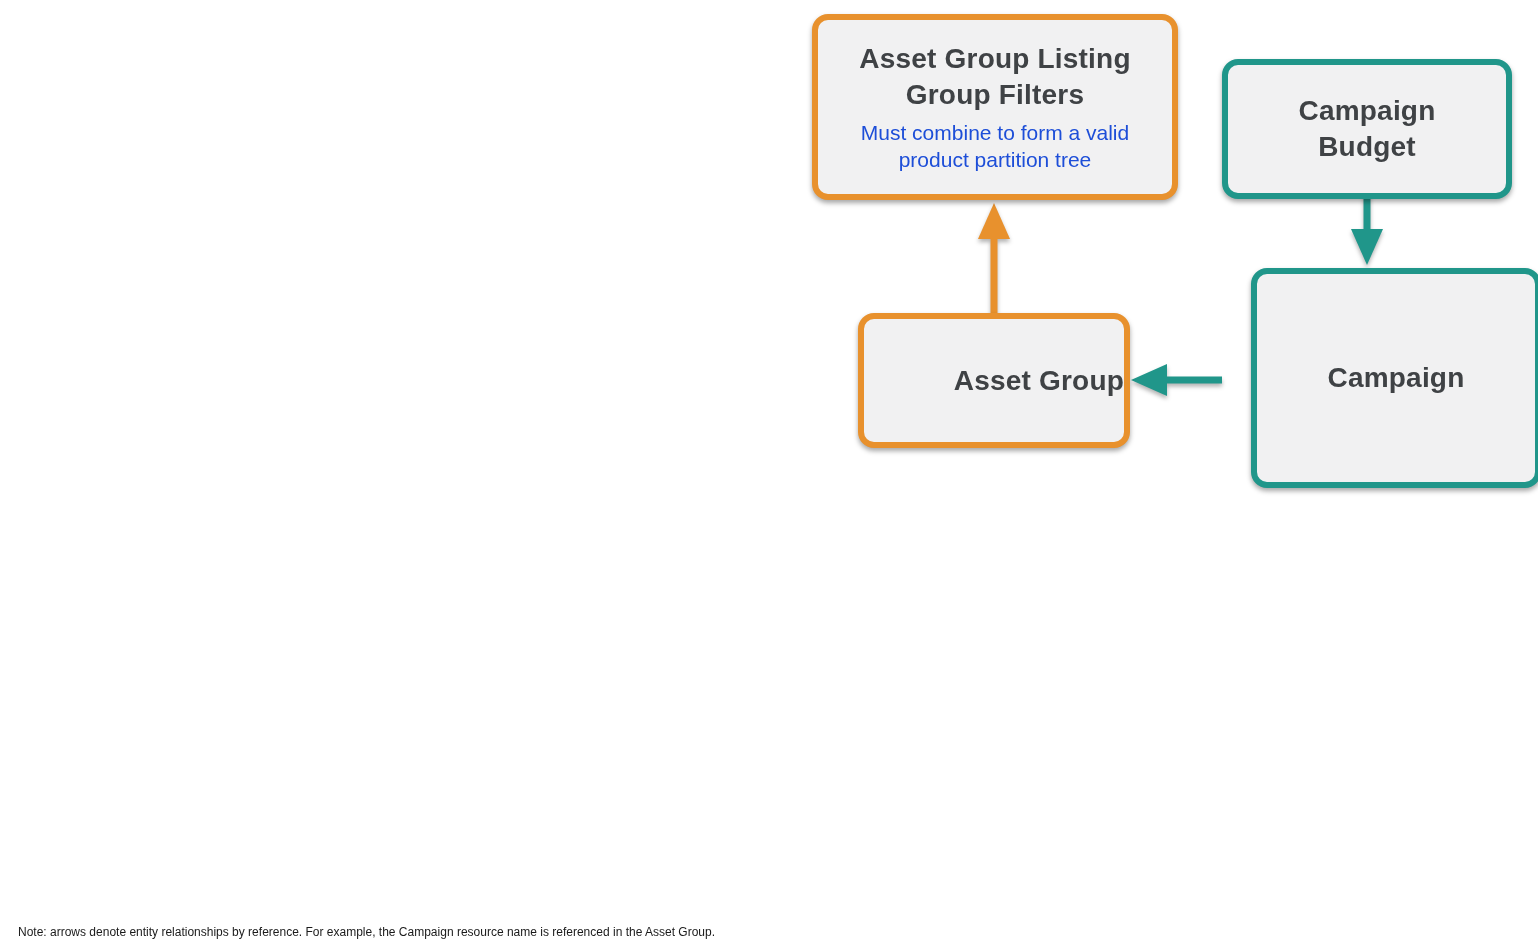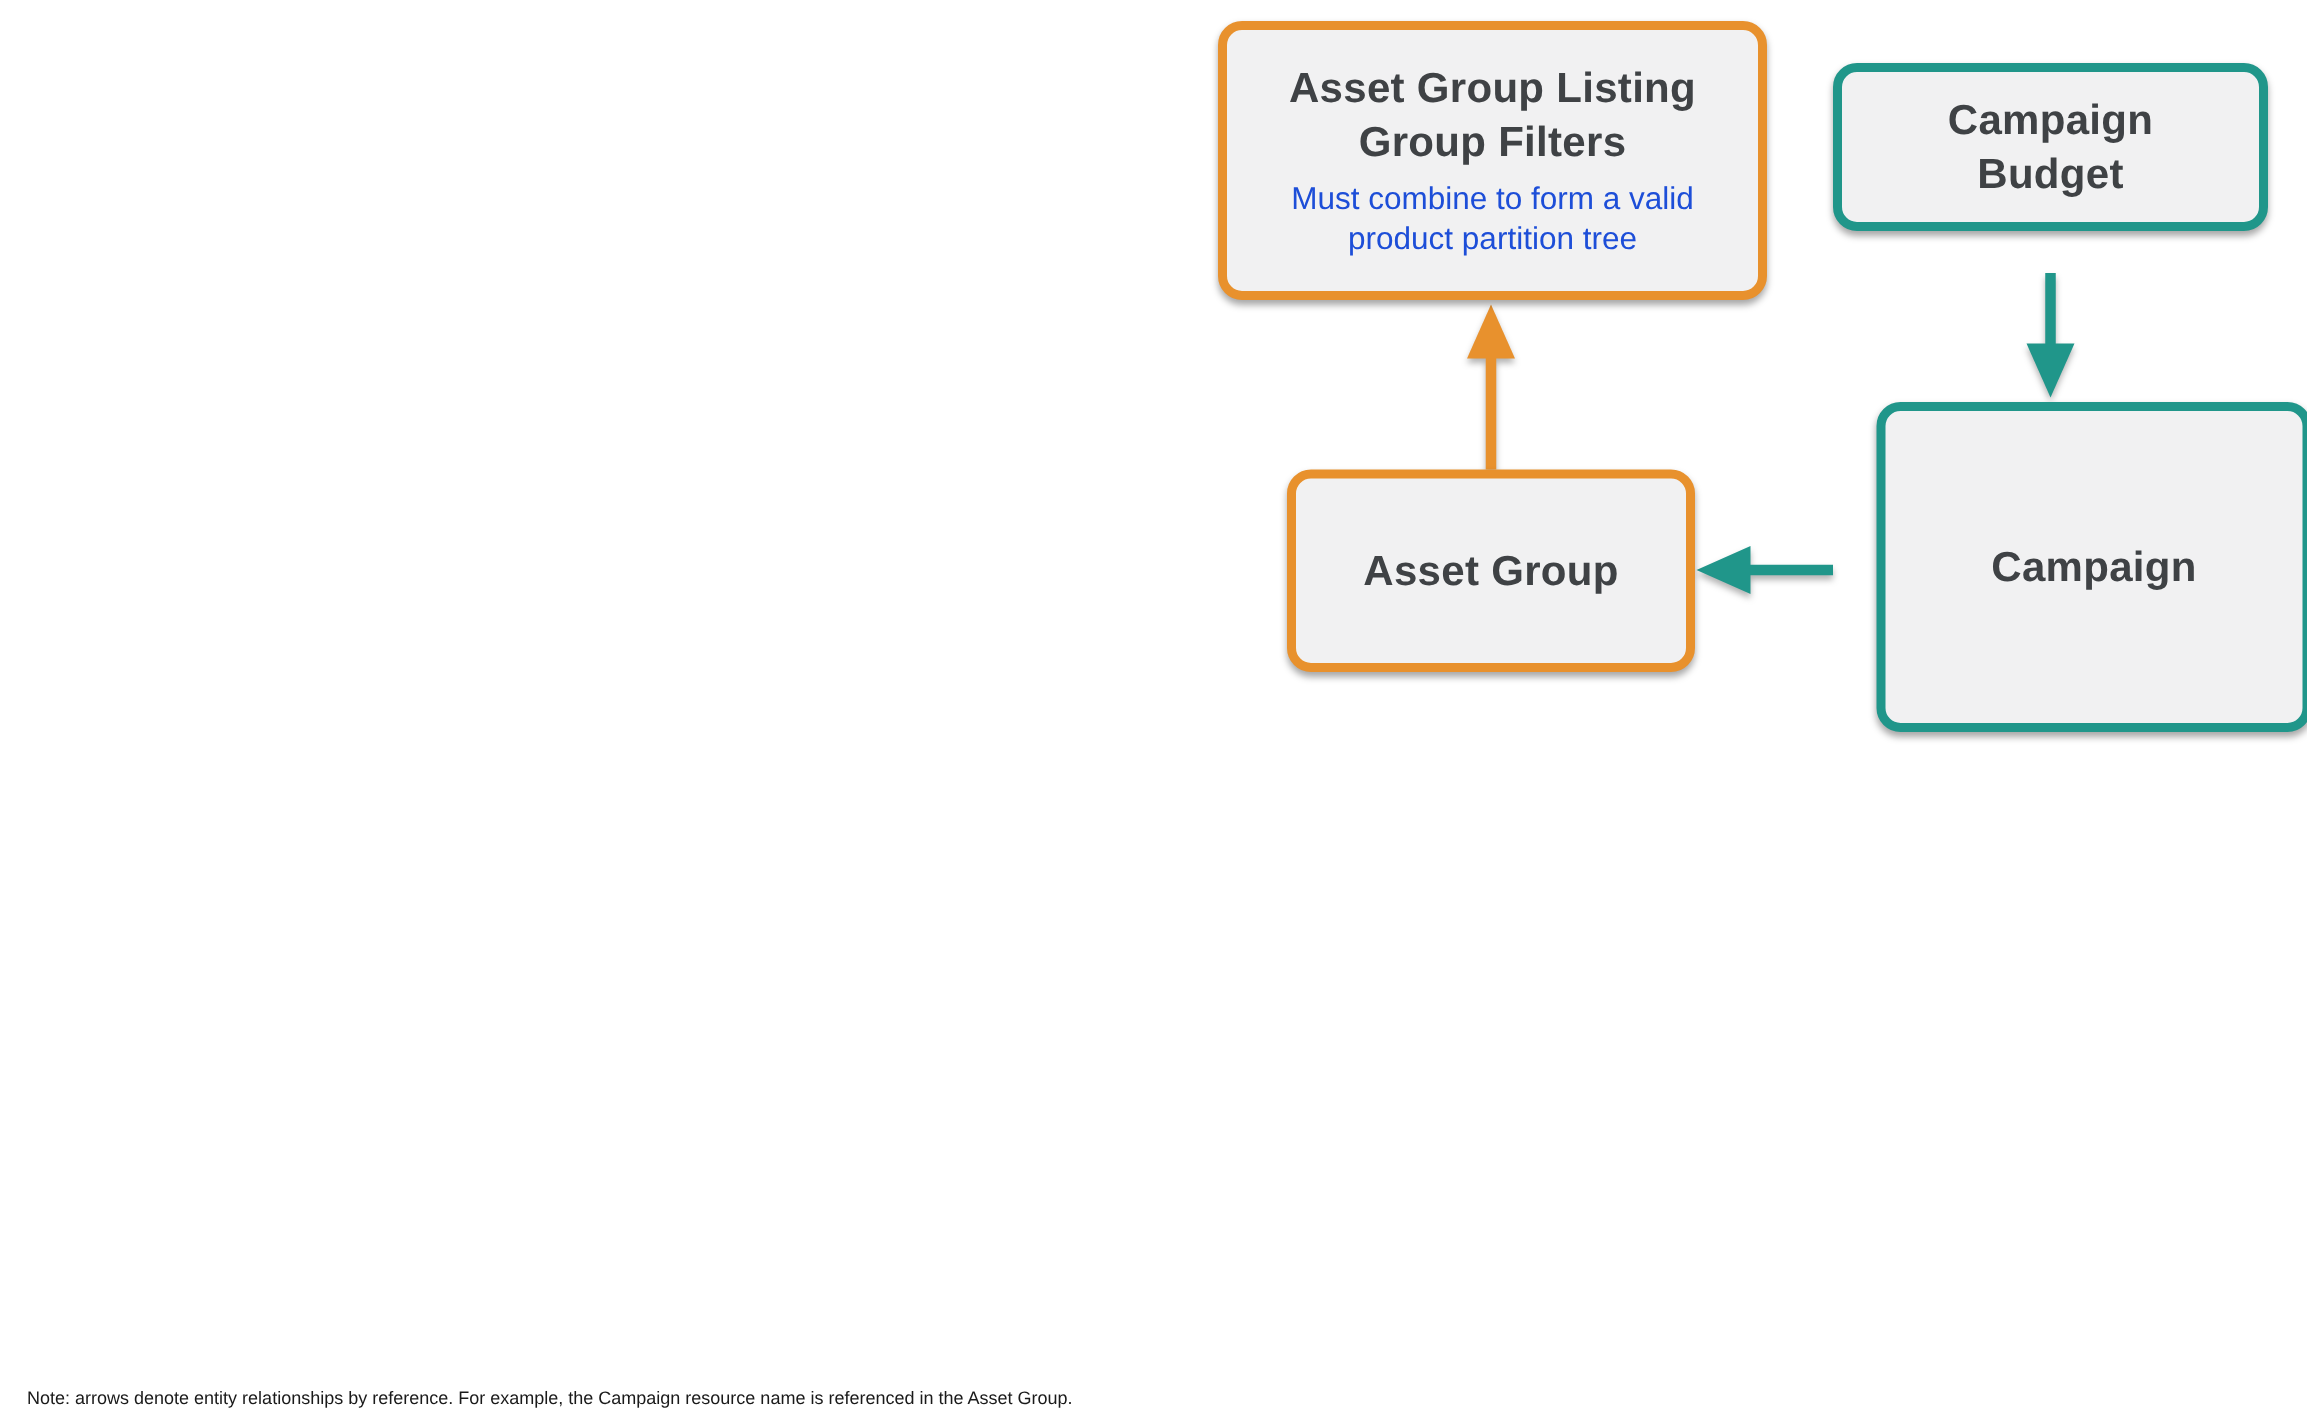--- a/index.html
+++ b/index.html
@@ -32,24 +32,24 @@
   }
   .node-subtitle {
     color: #1d4ed8;
     margin-top: 6px;
   }
 
   #node-listing-filters { left: 812px; top: 14px;  width: 366px; height: 186px; }
   #node-listing-filters .node-title    { max-width: 310px; }
   #node-listing-filters .node-subtitle { font-size: 21px; line-height: 27px; max-width: 320px; }
 
-  #node-campaign-budget { left: 1222px; top: 42px; width: 290px; height: 112px; }
+  #node-campaign-budget { left: 1222px; top: 59px; width: 290px; height: 140px; }
   #node-campaign-budget .node-title { max-width: 180px; }
 
-  #node-asset-group { left: 858px; top: 313px; width: 272px; height: 135px; }
+  #node-asset-group { left: 858px; top: 313px; width: 272px; height: 135px; align-items: flex-end; }
 
   #node-campaign { left: 1222px; top: 268px; width: 290px; height: 220px; margin-left: 29px; }
   #node-campaign .node-subtitle { font-size: 20px; line-height: 28px; max-width: 195px; margin-top: 4px; }
 
   .edges-svg {
     position: absolute; left: 0; top: 0;
     width: 1538px; height: 948px;
     pointer-events: none;
     filter: drop-shadow(0 3px 2px rgba(0,0,0,0.3));
   }

